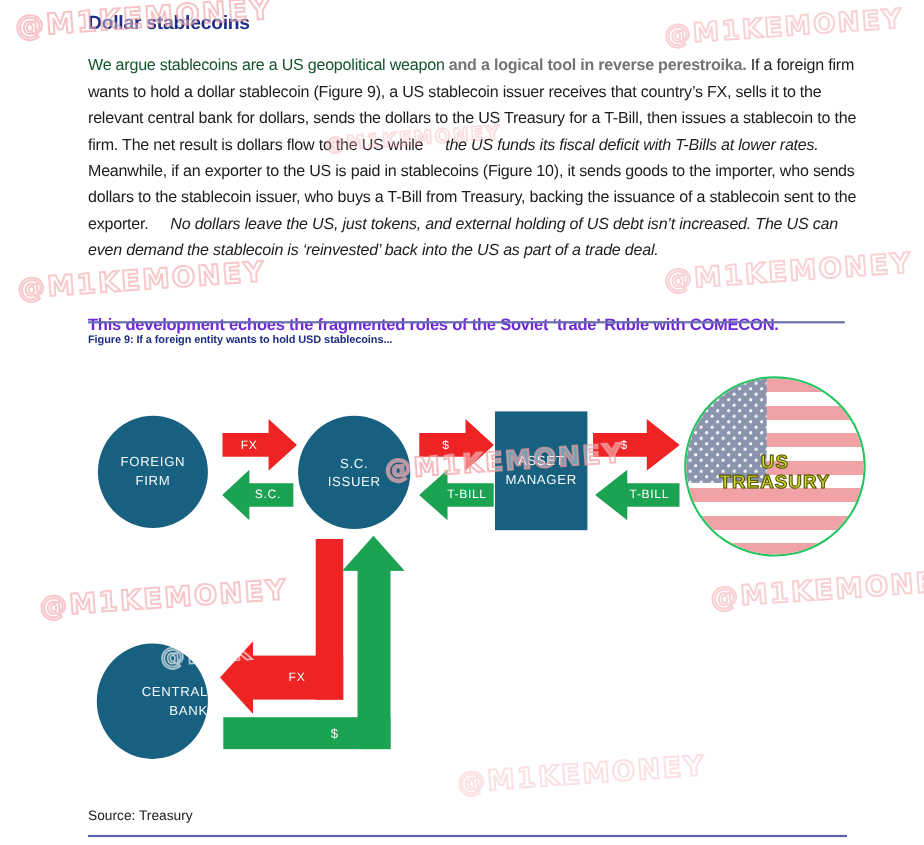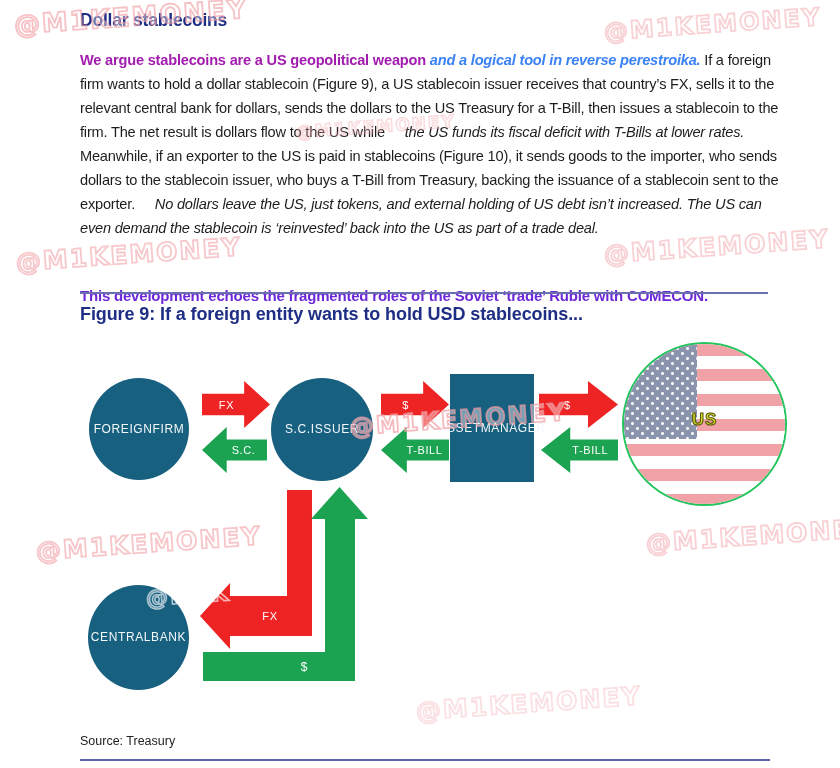--- a/index.html
+++ b/index.html
@@ -13,48 +13,48 @@
 
   
   .title{
     left:80px;top:-2px;width:700px;
     font-size:17.5px;font-weight:bold;color:#1e2e85;letter-spacing:-0.2px;
   }
   .p1{
     left:80px;top:33px;width:702px;
     font-size:14.6px;line-height:24px;color:#1d1d1f;letter-spacing:-0.2px;
   }
-  .p1 .blue{color:#a21caf;font-weight:bold;text-align:right;}
-  .p1 .bold{font-weight:bold;color:#3b82f6;font-style:italic;}
+  .p1 .blue{color:#14532d;font-weight:normal;text-align:right;}
+  .p1 .bold{font-weight:bold;color:#737373;}
   .p1 .italic{font-style:italic;margin-left:16px;}
   .p2{
     left:80px;top:272px;width:720px;
     font-size:15px;font-weight:bold;color:#6d28d9;letter-spacing:-0.2px;
   }
   .rule{height:2px;background:#6a71ad;}
   .rule-top{left:80px;top:292px;width:688px;}
   .rule-bottom{left:80px;top:759px;width:690px;background:#5b63a8;}
   .caption{
     left:80px;top:304px;width:700px;
-    font-size:18px;font-weight:bold;color:#1e2e85;letter-spacing:-0.1px;
+    font-size:10px;font-weight:bold;color:#1e2e85;letter-spacing:-0.1px;
   }
   .source{left:80px;top:734px;font-size:12.5px;color:#222222;}
 
   
   .diagram{left:0;top:330px;width:840px;height:390px;}
   .node{
-    background:#186080;color:#f3f8fa;display:flex;flex-direction:row;
+    background:#186080;color:#f3f8fa;display:flex;flex-direction:column;
     align-items:center;justify-content:center;text-align:center;
     font-size:12px;line-height:17px;letter-spacing:0.6px;
   }
   .circle{border-radius:50%;}
   .n-foreign{left:89px;top:48px;width:100px;height:102px;}
   .n-issuer{left:271px;top:48px;width:102px;height:103px;}
   .n-asset{left:450px;top:44px;width:84px;height:108px;}
-  .n-central{left:88px;top:255px;width:101px;height:105px;}
+  .n-central{left:88px;top:255px;width:101px;height:105px;align-items:flex-end;}
 
   .arrow{
     display:flex;align-items:center;justify-content:center;
     color:#ffffff;font-size:11px;letter-spacing:0.6px;font-weight:normal;
   }
   .arrow.red{background:#ee2424;}
   .arrow.green{background:#1ba351;}
   .arrow.right{clip-path:polygon(0 27%,62% 27%,62% 0,100% 50%,62% 100%,62% 73%,0 73%);}
   .arrow.left{clip-path:polygon(100% 27%,38% 27%,38% 0,0 50%,38% 100%,38% 73%,100% 73%);}
   .arrow.right .alabel{margin-right:28%;}
@@ -191,20 +191,21 @@
     <div class="abs green-h">
       <span class="alabel">$</span>
     </div>
     <div class="abs green-head"></div>
 
     <div class="abs flag">
       <div class="stripes"></div>
       <div class="canton"></div>
       <div class="flag-label">
         <div>US</div>
+        <div>TREASURY</div>
       </div>
     </div>
 
   </div>
 
   <div class="abs source">Source: Treasury</div>
   <div class="abs rule rule-bottom"></div>
 
   <div class="wm wm1">@M1KEMONEY</div>
   <div class="wm wm2">@M1KEMONEY</div>

